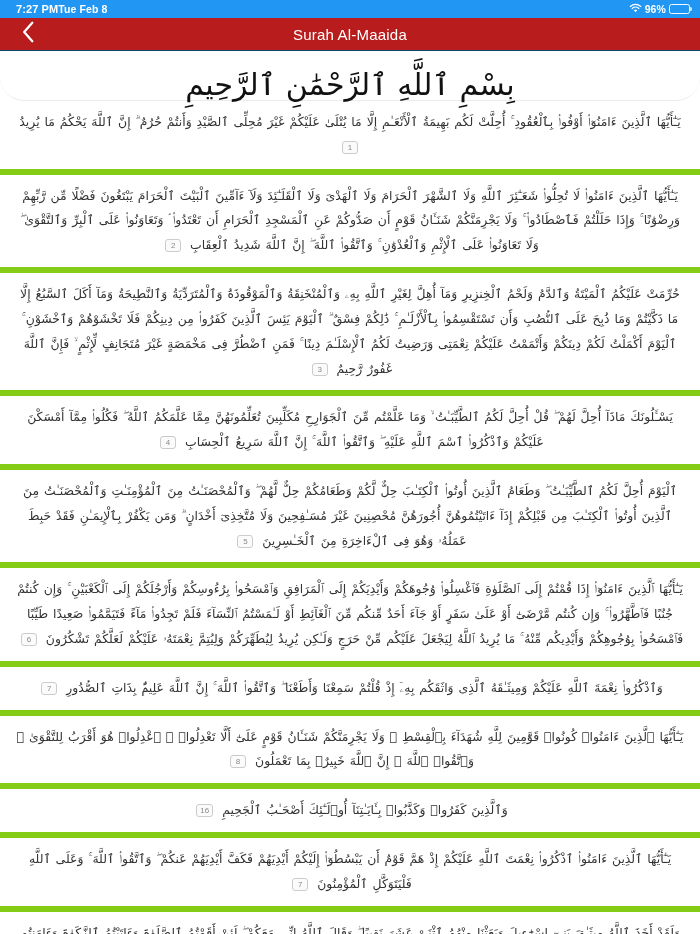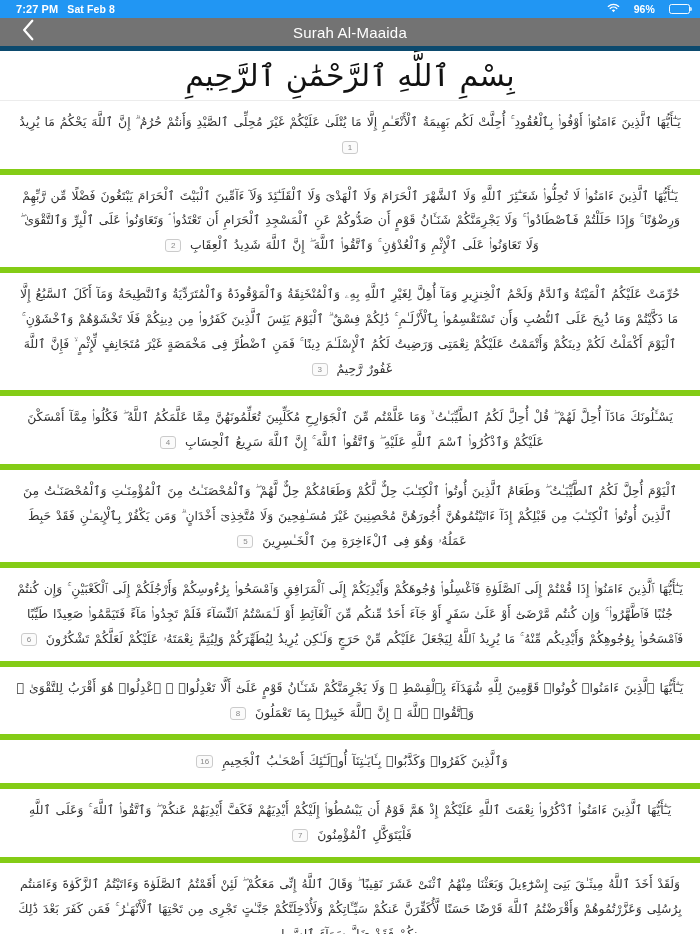--- a/index.html
+++ b/index.html
@@ -28,28 +28,28 @@
     min-height: 18px;
     background: #2196f3;
     display: flex;
     align-items: center;
     padding: 0 10px 0 16px;
     color: #ffffff;
     font-size: 11px;
     letter-spacing: .1px;
     user-select: none;
   }
-  .sb-left { display: flex; align-items: center; gap: 9px; }
+  .sb-left { display: flex; align-items: center; }
   .sb-time { font-weight: 600; font-size: 11px; }
   .sb-date { font-weight: 600; font-size: 10.5px; }
   .sb-right {
     margin-left: auto;
     display: flex;
     align-items: center;
-    gap: 14px;
+    gap: 3px;
   }
   .wifi-icon { display: block; }
   .sb-batt-pct { font-weight: 600; font-size: 10.5px; }
   .batt {
     position: relative;
     width: 21px;
     height: 10px;
     border: 1.2px solid rgba(255,255,255,.95);
     border-radius: 2.5px;
     padding: 1px;
@@ -69,25 +69,25 @@
     height: 100%;
     width: 96%;
     background: #ffffff;
     border-radius: 1px;
   }
 
   
   .navbar {
     height: 33px;
     min-height: 33px;
-    background: #737373;
-    display: flex;
-    align-items: center;
-    position: relative;
-    border-bottom: 5px solid #0c4a6e;
+    background: #b91c1c;
+    display: flex;
+    align-items: center;
+    position: relative;
+    border-bottom: 1px solid #0c4a6e;
   }
   .back-btn {
     position: absolute;
     left: 8px;
     top: 0;
     bottom: 0;
     width: 40px;
     display: flex;
     align-items: center;
     justify-content: center;
@@ -106,24 +106,25 @@
   
   .content {
     flex: 1;
     overflow: hidden;
     background: #ffffff;
     position: relative;
   }
 
   .bismillah-wrap {
     display: flex;
-    align-items: center;
+    align-items: flex-end;
     justify-content: center;
     height: 50px;
     border-bottom: 1px solid #ececec;
+    border-radius: 24px;
   }
   .bismillah {
     font-size: 30px;
     line-height: 1;
     color: #111111;
     font-family: "DejaVu Sans", sans-serif;
     direction: rtl;
     letter-spacing: -1px;
   }
 
@@ -163,21 +164,21 @@
   }
 </style>
 </head>
 <body>
 
 <div id="app">
 
   <div class="statusbar">
     <div class="sb-left">
       <span class="sb-time">7:27 PM</span>
-      <span class="sb-date">Sat Feb 8</span>
+      <span class="sb-date">Tue Feb 8</span>
     </div>
     <div class="sb-right">
       <span class="wifi-icon">
         <svg width="13" height="10" viewBox="0 0 16 12" aria-hidden="true">
           <path d="M8 11.2 5.9 8.8a3.1 3.1 0 0 1 4.2 0L8 11.2Z" fill="#ffffff"></path>
           <path d="M3.9 6.6a6 6 0 0 1 8.2 0" stroke="#ffffff" stroke-width="1.5" fill="none" stroke-linecap="round"></path>
           <path d="M1.6 4.1a9.3 9.3 0 0 1 12.8 0" stroke="#ffffff" stroke-width="1.5" fill="none" stroke-linecap="round"></path>
         </svg>
       </span>
       <span class="sb-batt-pct">96%</span>
@@ -217,20 +218,23 @@
         <div class="ayah">
           <div class="ayah-text">يَسْـَٔلُونَكَ مَاذَآ أُحِلَّ لَهُمْ ۖ قُلْ أُحِلَّ لَكُمُ ٱلطَّيِّبَـٰتُ ۙ وَمَا عَلَّمْتُم مِّنَ ٱلْجَوَارِحِ مُكَلِّبِينَ تُعَلِّمُونَهُنَّ مِمَّا عَلَّمَكُمُ ٱللَّهُ ۖ فَكُلُوا۟ مِمَّآ أَمْسَكْنَ عَلَيْكُمْ وَٱذْكُرُوا۟ ٱسْمَ ٱللَّهِ عَلَيْهِ ۖ وَٱتَّقُوا۟ ٱللَّهَ ۚ إِنَّ ٱللَّهَ سَرِيعُ ٱلْحِسَابِ <span class="ayah-num">4</span></div>
         </div>
         <div class="ayah">
           <div class="ayah-text">ٱلْيَوْمَ أُحِلَّ لَكُمُ ٱلطَّيِّبَـٰتُ ۖ وَطَعَامُ ٱلَّذِينَ أُوتُوا۟ ٱلْكِتَـٰبَ حِلٌّ لَّكُمْ وَطَعَامُكُمْ حِلٌّ لَّهُمْ ۖ وَٱلْمُحْصَنَـٰتُ مِنَ ٱلْمُؤْمِنَـٰتِ وَٱلْمُحْصَنَـٰتُ مِنَ ٱلَّذِينَ أُوتُوا۟ ٱلْكِتَـٰبَ مِن قَبْلِكُمْ إِذَآ ءَاتَيْتُمُوهُنَّ أُجُورَهُنَّ مُحْصِنِينَ غَيْرَ مُسَـٰفِحِينَ وَلَا مُتَّخِذِىٓ أَخْدَانٍ ۗ وَمَن يَكْفُرْ بِٱلْإِيمَـٰنِ فَقَدْ حَبِطَ عَمَلُهُۥ وَهُوَ فِى ٱلْءَاخِرَةِ مِنَ ٱلْخَـٰسِرِينَ <span class="ayah-num">5</span></div>
         </div>
         <div class="ayah">
           <div class="ayah-text">يَـٰٓأَيُّهَا ٱلَّذِينَ ءَامَنُوٓا۟ إِذَا قُمْتُمْ إِلَى ٱلصَّلَوٰةِ فَٱغْسِلُوا۟ وُجُوهَكُمْ وَأَيْدِيَكُمْ إِلَى ٱلْمَرَافِقِ وَٱمْسَحُوا۟ بِرُءُوسِكُمْ وَأَرْجُلَكُمْ إِلَى ٱلْكَعْبَيْنِ ۚ وَإِن كُنتُمْ جُنُبًا فَٱطَّهَّرُوا۟ ۚ وَإِن كُنتُم مَّرْضَىٰٓ أَوْ عَلَىٰ سَفَرٍ أَوْ جَآءَ أَحَدٌ مِّنكُم مِّنَ ٱلْغَآئِطِ أَوْ لَـٰمَسْتُمُ ٱلنِّسَآءَ فَلَمْ تَجِدُوا۟ مَآءً فَتَيَمَّمُوا۟ صَعِيدًا طَيِّبًا فَٱمْسَحُوا۟ بِوُجُوهِكُمْ وَأَيْدِيكُم مِّنْهُ ۚ مَا يُرِيدُ ٱللَّهُ لِيَجْعَلَ عَلَيْكُم مِّنْ حَرَجٍ وَلَـٰكِن يُرِيدُ لِيُطَهِّرَكُمْ وَلِيُتِمَّ نِعْمَتَهُۥ عَلَيْكُمْ لَعَلَّكُمْ تَشْكُرُونَ <span class="ayah-num">6</span></div>
         </div>
         <div class="ayah">
+          <div class="ayah-text">وَٱذْكُرُوا۟ نِعْمَةَ ٱللَّهِ عَلَيْكُمْ وَمِيثَـٰقَهُ ٱلَّذِى وَاثَقَكُم بِهِۦٓ إِذْ قُلْتُمْ سَمِعْنَا وَأَطَعْنَا ۖ وَٱتَّقُوا۟ ٱللَّهَ ۚ إِنَّ ٱللَّهَ عَلِيمٌۢ بِذَاتِ ٱلصُّدُورِ <span class="ayah-num">7</span></div>
+        </div>
+        <div class="ayah">
           <div class="ayah-text">يَـٰٓأَيُّهَا ٱلَّذِينَ ءَامَنُوا۟ كُونُوا۟ قَوَّٰمِينَ لِلَّهِ شُهَدَآءَ بِٱلْقِسْطِ ۖ وَلَا يَجْرِمَنَّكُمْ شَنَـَٔانُ قَوْمٍ عَلَىٰٓ أَلَّا تَعْدِلُوا۟ ۚ ٱعْدِلُوا۟ هُوَ أَقْرَبُ لِلتَّقْوَىٰ ۖ وَٱتَّقُوا۟ ٱللَّهَ ۚ إِنَّ ٱللَّهَ خَبِيرٌۢ بِمَا تَعْمَلُونَ <span class="ayah-num">8</span></div>
         </div>
         <div class="ayah">
           <div class="ayah-text">وَٱلَّذِينَ كَفَرُوا۟ وَكَذَّبُوا۟ بِـَٔايَـٰتِنَآ أُو۟لَـٰٓئِكَ أَصْحَـٰبُ ٱلْجَحِيمِ <span class="ayah-num">16</span></div>
         </div>
         <div class="ayah">
           <div class="ayah-text">يَـٰٓأَيُّهَا ٱلَّذِينَ ءَامَنُوا۟ ٱذْكُرُوا۟ نِعْمَتَ ٱللَّهِ عَلَيْكُمْ إِذْ هَمَّ قَوْمٌ أَن يَبْسُطُوٓا۟ إِلَيْكُمْ أَيْدِيَهُمْ فَكَفَّ أَيْدِيَهُمْ عَنكُمْ ۖ وَٱتَّقُوا۟ ٱللَّهَ ۚ وَعَلَى ٱللَّهِ فَلْيَتَوَكَّلِ ٱلْمُؤْمِنُونَ <span class="ayah-num">7</span></div>
         </div>
         <div class="ayah">
           <div class="ayah-text">وَلَقَدْ أَخَذَ ٱللَّهُ مِيثَـٰقَ بَنِىٓ إِسْرَٰٓءِيلَ وَبَعَثْنَا مِنْهُمُ ٱثْنَىْ عَشَرَ نَقِيبًا ۖ وَقَالَ ٱللَّهُ إِنِّى مَعَكُمْ ۖ لَئِنْ أَقَمْتُمُ ٱلصَّلَوٰةَ وَءَاتَيْتُمُ ٱلزَّكَوٰةَ وَءَامَنتُم بِرُسُلِى وَعَزَّرْتُمُوهُمْ وَأَقْرَضْتُمُ ٱللَّهَ قَرْضًا حَسَنًا لَّأُكَفِّرَنَّ عَنكُمْ سَيِّـَٔاتِكُمْ وَلَأُدْخِلَنَّكُمْ جَنَّـٰتٍ تَجْرِى مِن تَحْتِهَا ٱلْأَنْهَـٰرُ ۚ فَمَن كَفَرَ بَعْدَ ذَٰلِكَ مِنكُمْ فَقَدْ ضَلَّ سَوَآءَ ٱلسَّبِيلِ </div>

